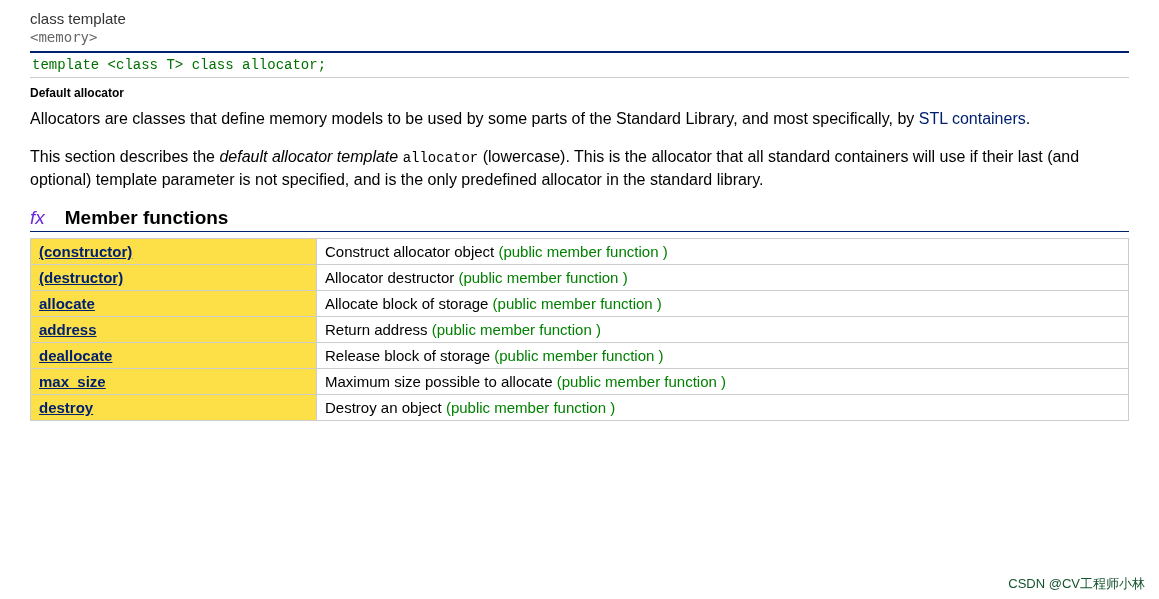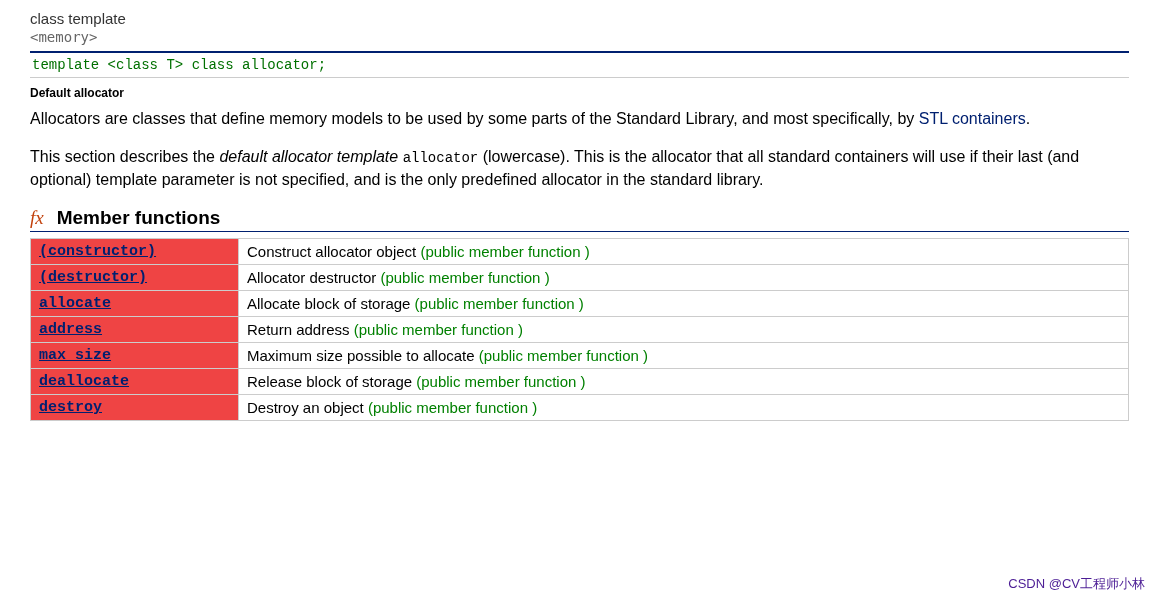--- a/index.html
+++ b/index.html
@@ -43,51 +43,50 @@
       font-family: Verdana, Arial, sans-serif;
       font-size: 19px;
       font-weight: bold;
       border-bottom: 1px solid #002070;
       margin-top: 12px;
       margin-bottom: 6px;
       padding-bottom: 2px;
     }
     .fx {
       font-style: italic;
-      font-family: Liberation Serif, serif;
-      color: #c2410c;
+      font-family: Liberation Sans, sans-serif;
+      color: #6d28d9;
       font-weight: normal;
-      margin-right: 13px;
+      margin-right: 20px;
     }
     table.members {
       width: 100%;
       border-collapse: collapse;
     }
     table.members td {
       border: 1px solid #ccc;
       padding: 4px 8px;
       font-size: 15px;
       vertical-align: middle;
     }
     table.members td.name {
-      width: 208px;
-      background: #ef4444;
-      font-family: Liberation Mono, monospace;
+      width: 286px;
+      background: #fde047;
     }
     table.members td.name a {
       color: #002070;
       font-weight: bold;
       text-decoration: underline;
     }
     table.members td.desc .annot { color: #008000; }
     .watermark {
       position: fixed;
       bottom: 6px;
       right: 14px;
-      color: #4c1d95;
+      color: #14532d;
       font-size: 13px;
       font-family: Arial, sans-serif;
       pointer-events: none;
     }
   </style>
 </head>
 <body>
 
 <div class="kind">class template</div>
 
@@ -125,26 +124,26 @@
       </tr>
       <tr>
         <td class="name"><a href="#">allocate</a></td>
         <td class="desc"><span>Allocate block of storage </span><span class="annot">(public member function )</span></td>
       </tr>
       <tr>
         <td class="name"><a href="#">address</a></td>
         <td class="desc"><span>Return address </span><span class="annot">(public member function )</span></td>
       </tr>
       <tr>
+        <td class="name"><a href="#">deallocate</a></td>
+        <td class="desc"><span>Release block of storage </span><span class="annot">(public member function )</span></td>
+      </tr>
+      <tr>
         <td class="name"><a href="#">max_size</a></td>
         <td class="desc"><span>Maximum size possible to allocate </span><span class="annot">(public member function )</span></td>
-      </tr>
-      <tr>
-        <td class="name"><a href="#">deallocate</a></td>
-        <td class="desc"><span>Release block of storage </span><span class="annot">(public member function )</span></td>
       </tr>
       <tr>
         <td class="name"><a href="#">destroy</a></td>
         <td class="desc"><span>Destroy an object </span><span class="annot">(public member function )</span></td>
       </tr>
     </tbody>
 </table>
 
 <div class="watermark">CSDN @CV工程师小林</div>
 

